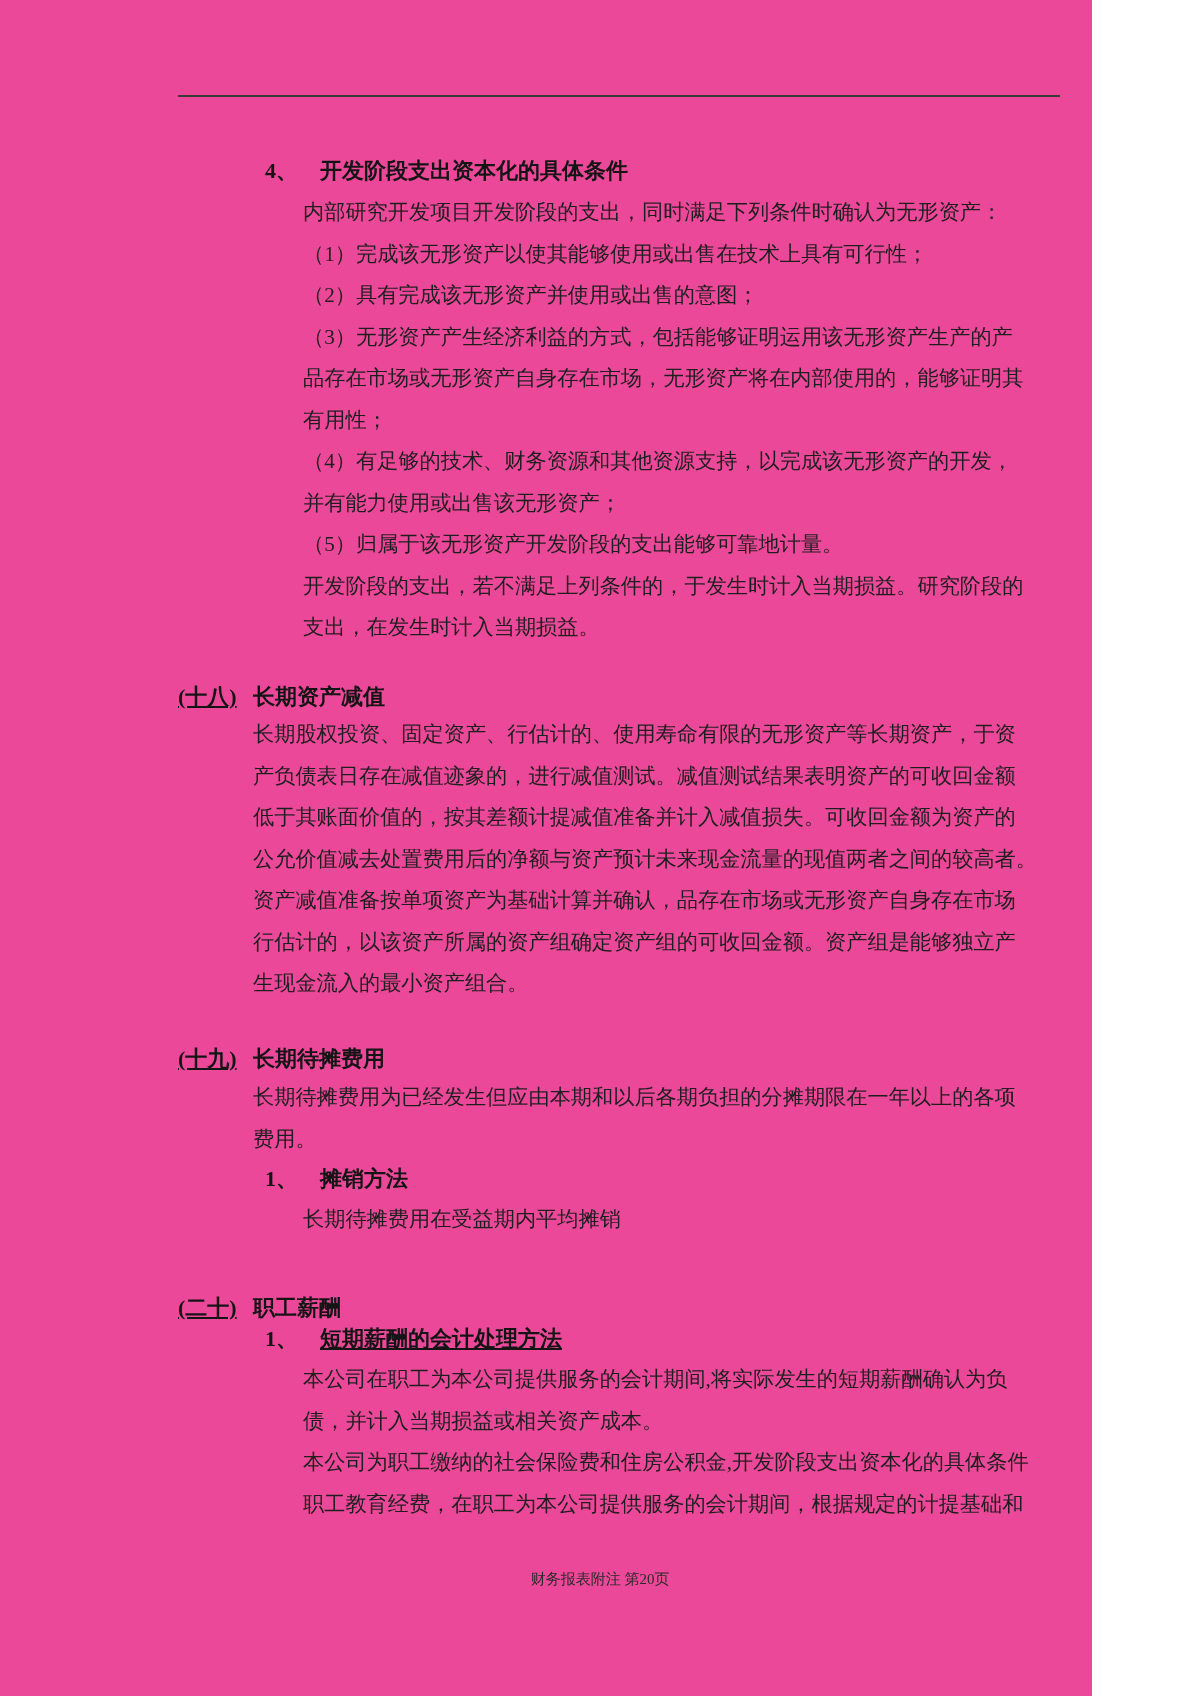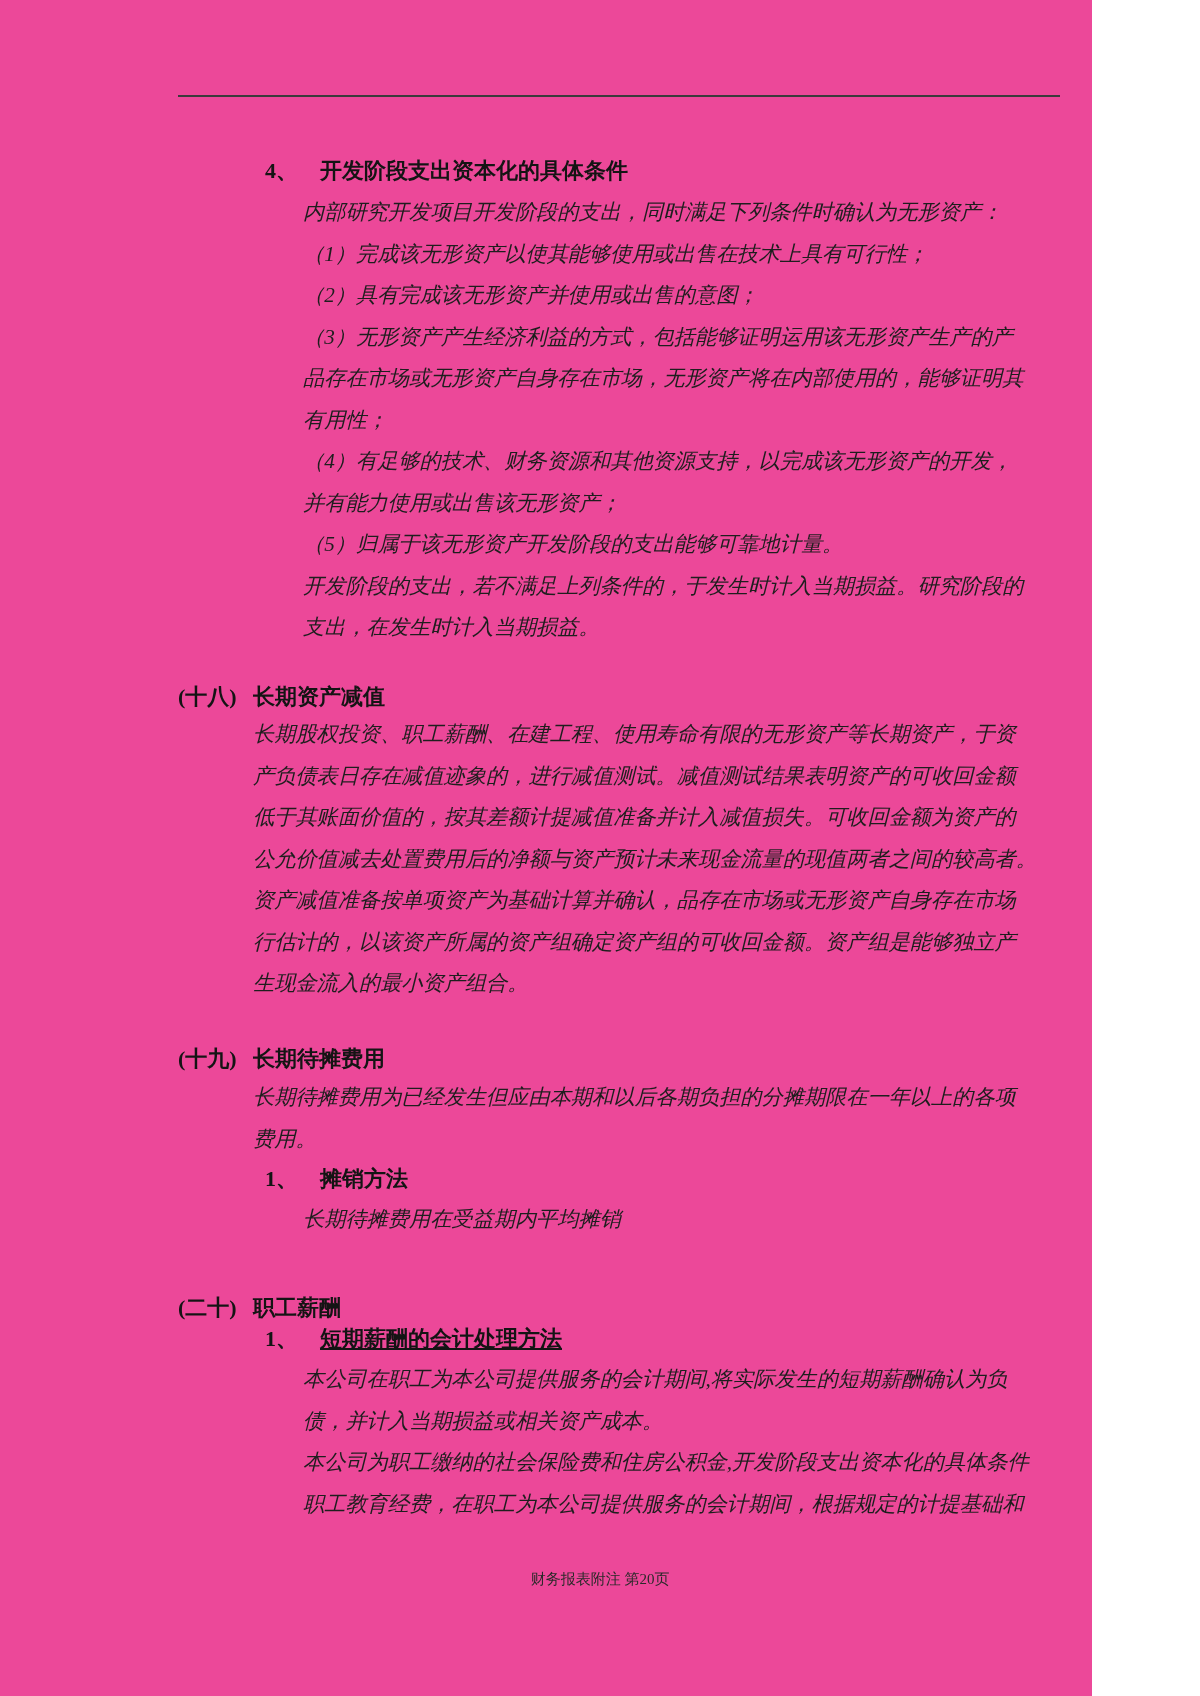--- a/index.html
+++ b/index.html
@@ -18,29 +18,29 @@
     background:#3b3b3b;
   }
   .heading {
     position:absolute;
     font-size:22px;
     font-weight:bold;
     color:#141414;
     white-space:nowrap;
     line-height:28px;
   }
-  .sec-label { display:inline-block; min-width:75px; }
+  .sec-label { display:inline-block; min-width:75px;text-decoration:underline; }
   .sub-num   { display:inline-block; min-width:55px; }
   .para-block {
     position:absolute;
     font-size:21.2px;
     line-height:41.5px;
     color:#1e1e1e;
   }
-  .tline { white-space:nowrap;font-style:italic; }
+  .tline { white-space:nowrap; }
   .footer {
     position:absolute;
     left:0; top:1570px;
     width:1200px;
     text-align:center;
     font-size:15px;
     color:#2a2a2a;
   }
 </style>
 </head>
@@ -65,21 +65,21 @@
       <div class="tline">并有能力使用或出售该无形资产；</div>
       <div class="tline">（5）归属于该无形资产开发阶段的支出能够可靠地计量。</div>
       <div class="tline">开发阶段的支出，若不满足上列条件的，于发生时计入当期损益。研究阶段的</div>
       <div class="tline">支出，在发生时计入当期损益。</div>
     </div>
 
   <div class="heading" style="left:178px; top:683px;">
     <span class="sec-label">(十八)</span><span>长期资产减值</span>
   </div>
   <div class="para-block" style="left:253px; top:714px; width:790px;">
-      <div class="tline">长期股权投资、职工薪酬、在建工程、使用寿命有限的无形资产等长期资产，于资</div>
+      <div class="tline">长期股权投资、固定资产、行估计的、使用寿命有限的无形资产等长期资产，于资</div>
       <div class="tline">产负债表日存在减值迹象的，进行减值测试。减值测试结果表明资产的可收回金额</div>
       <div class="tline">低于其账面价值的，按其差额计提减值准备并计入减值损失。可收回金额为资产的</div>
       <div class="tline">公允价值减去处置费用后的净额与资产预计未来现金流量的现值两者之间的较高者。</div>
       <div class="tline">资产减值准备按单项资产为基础计算并确认，品存在市场或无形资产自身存在市场</div>
       <div class="tline">行估计的，以该资产所属的资产组确定资产组的可收回金额。资产组是能够独立产</div>
       <div class="tline">生现金流入的最小资产组合。</div>
     </div>
 
   <div class="heading" style="left:178px; top:1045px;">
     <span class="sec-label">(十九)</span><span>长期待摊费用</span>

